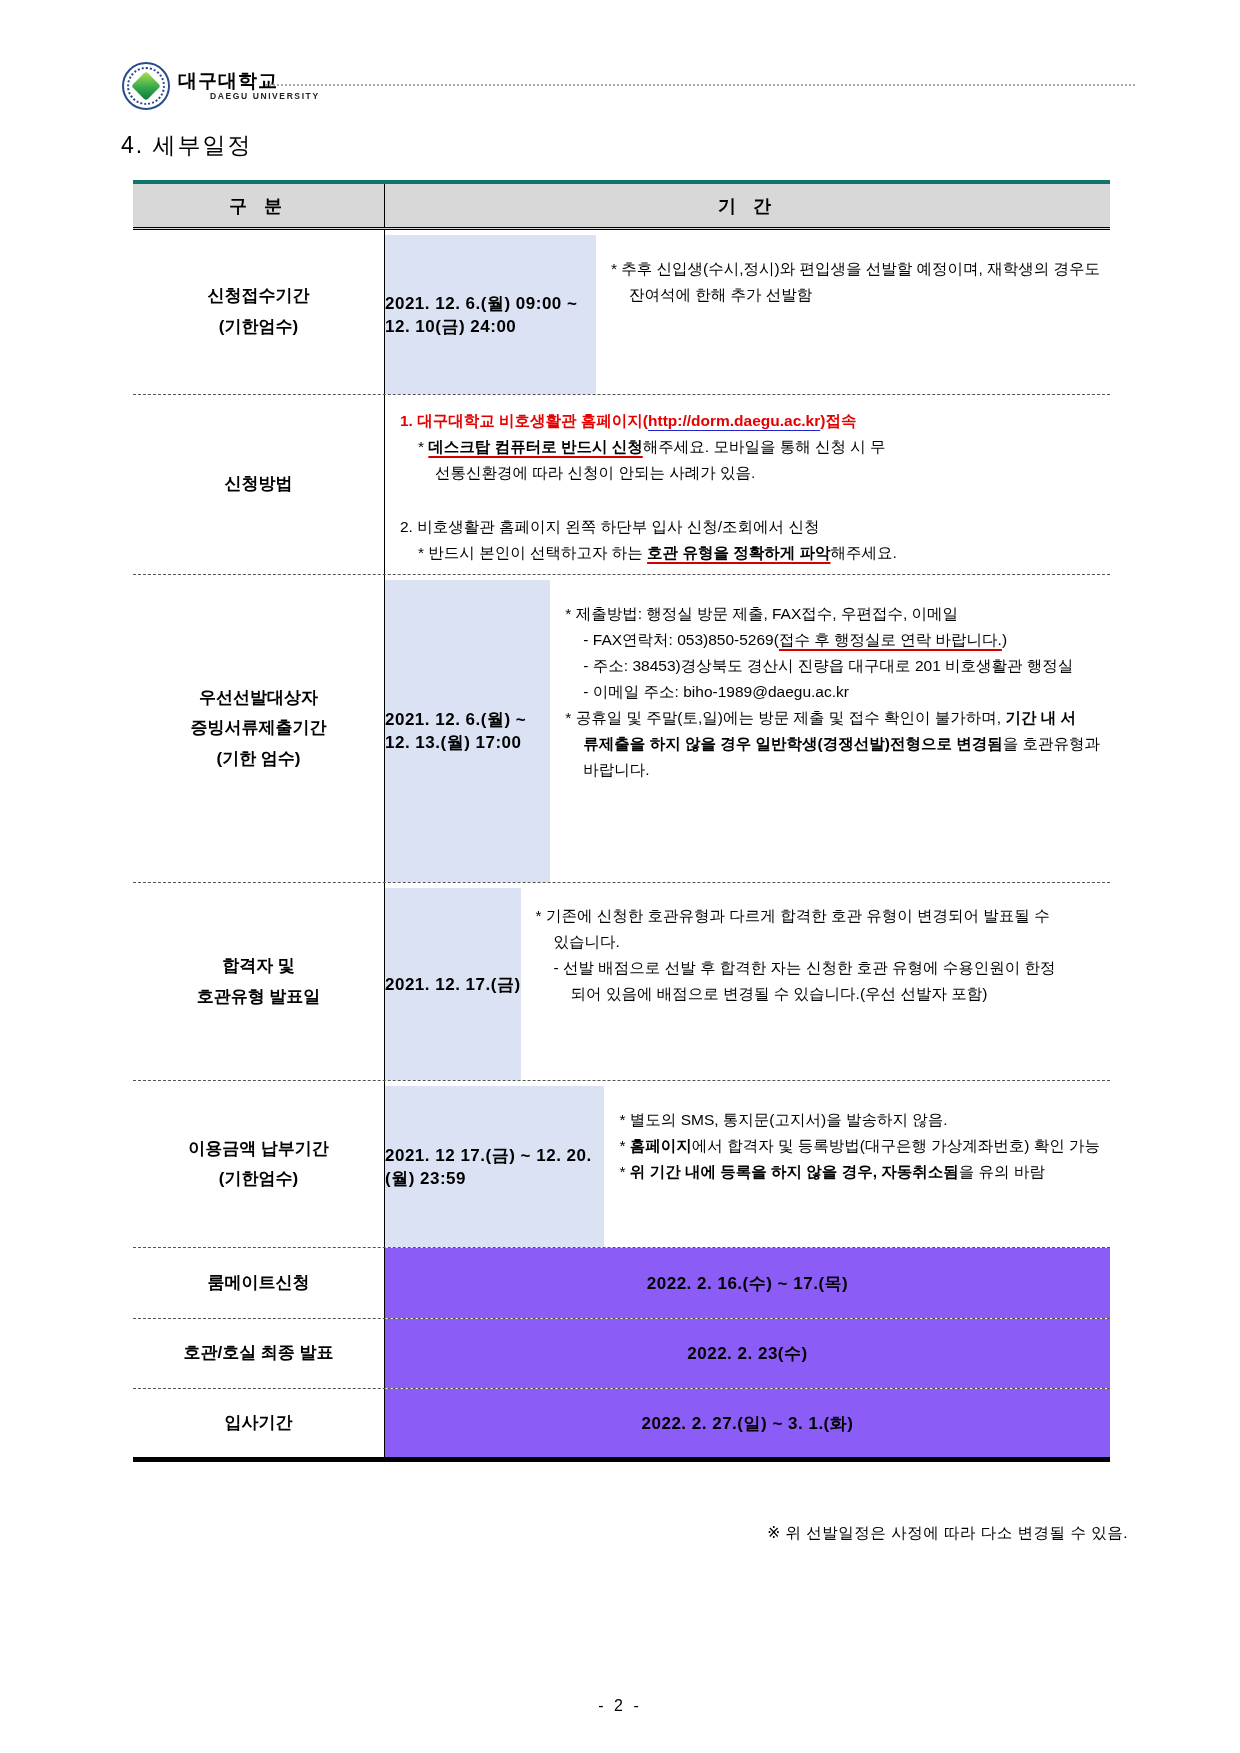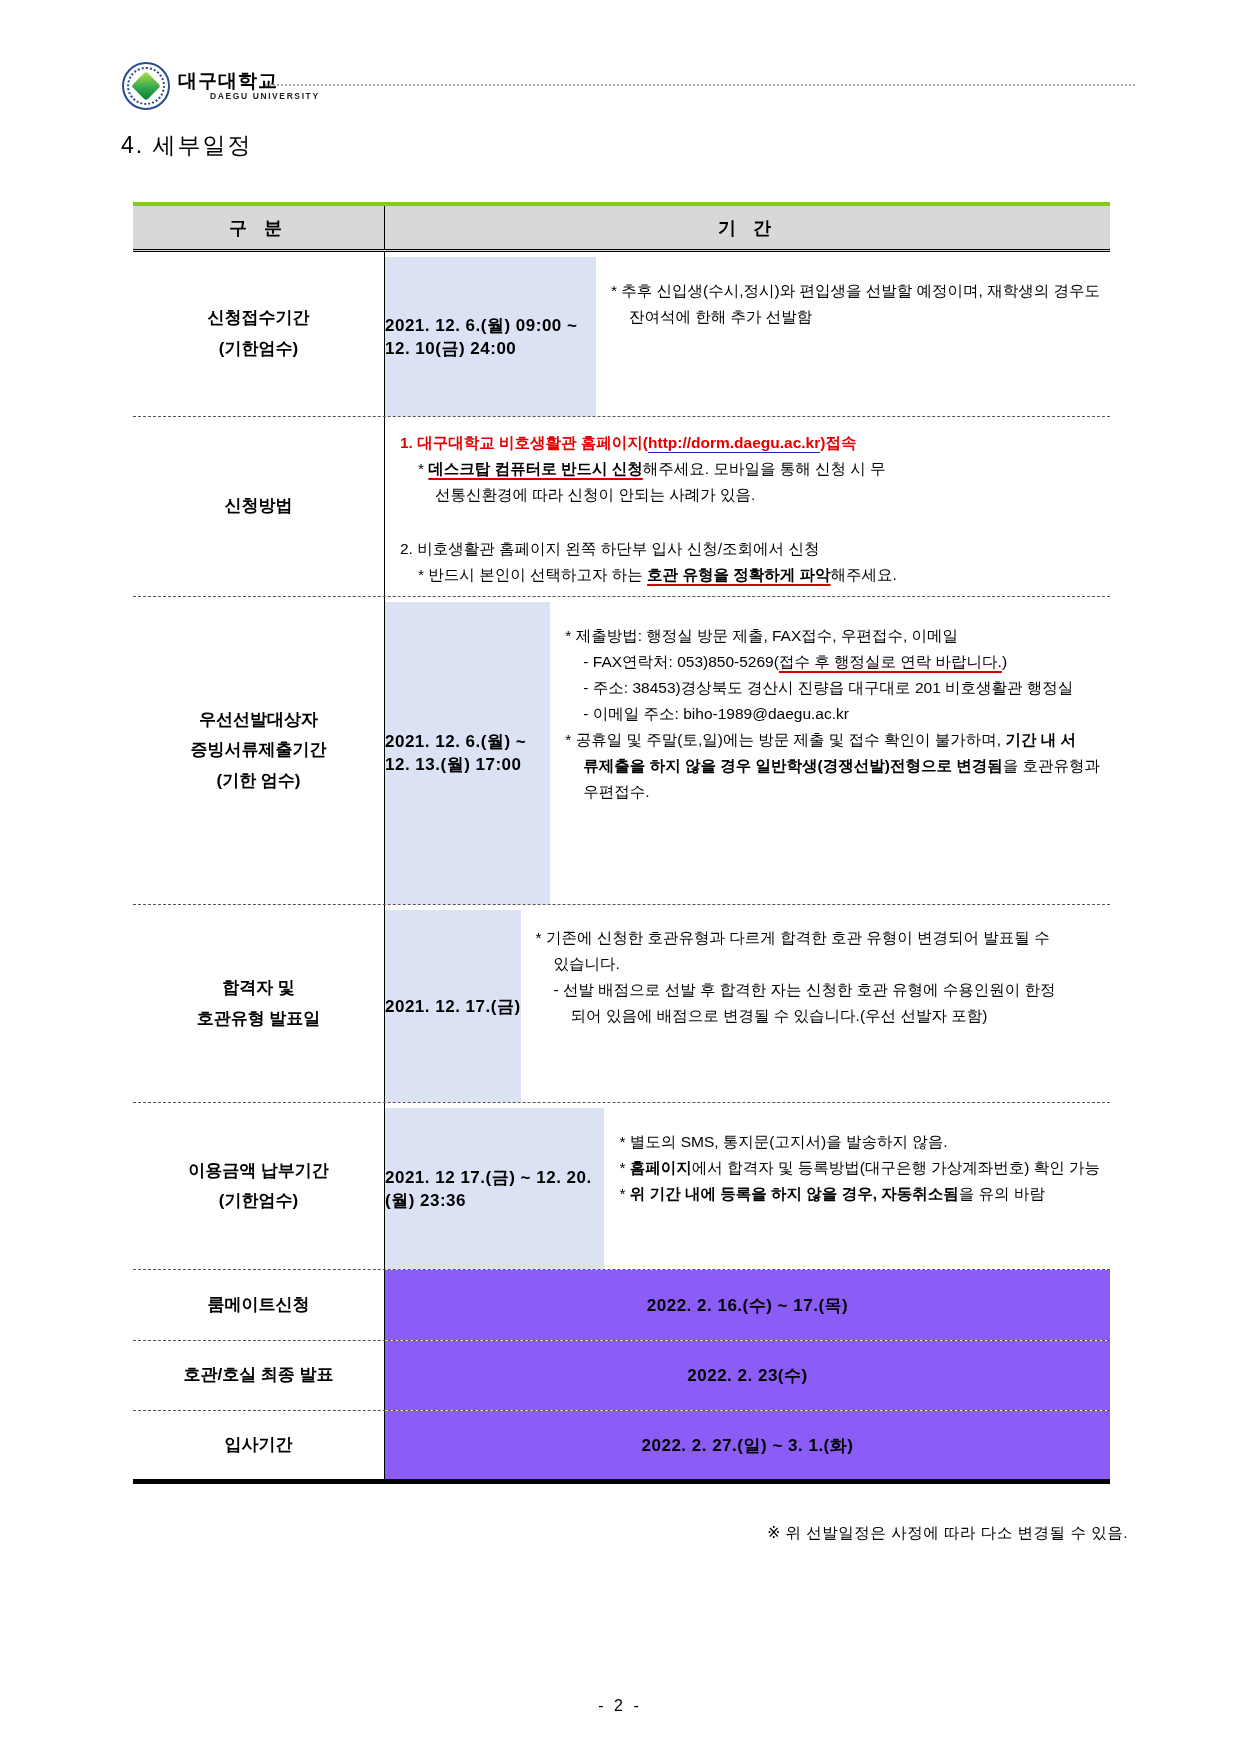--- a/index.html
+++ b/index.html
@@ -20,22 +20,22 @@
     border-radius:3px; }
   .logo-text { margin-left:8px; }
   .logo-ko { font-size:19px; font-weight:bold; letter-spacing:1px; line-height:1.05; }
   .logo-en { font-size:8.5px; font-weight:bold; letter-spacing:1.6px; color:#222;margin-left:32px; }
   .head-dotline { position:absolute; left:265px; top:84px; width:870px; border-top:2px dotted #a9a9a9; }
 
   
   .doc-title { position:absolute; left:121px; top:130px; font-size:23px; font-weight:normal; letter-spacing:2px; }
 
   
-  .sched-table { position:absolute; left:133px; top:202px; width:977px;
-    border-top:4px solid #84cc16; border-bottom:5px solid #000; }
+  .sched-table { position:absolute; left:133px; top:180px; width:977px;
+    border-top:4px solid #0f766e; border-bottom:5px solid #000; }
   .thead { display:flex; height:46px; background:#d8d8d8; border-bottom:3px double #000; }
   .th-cell { display:flex; align-items:center; justify-content:center;
     font-weight:bold; font-size:18px; letter-spacing:6px; }
   .th-cat { width:252px; border-right:1.5px solid #000; }
   .th-per { flex:1; }
 
   .trow { display:flex; }
   .trow + .trow { border-top:1px dashed #555; }
   .tlabel { width:252px; border-right:1.5px solid #000; display:flex; flex-direction:column;
     align-items:center; justify-content:center; font-weight:bold; font-size:17px; line-height:1.8;
@@ -126,21 +126,21 @@
         <div class="tcontent">
           <div class="band">2021. 12. 6.(월) ~ 12. 13.(월) 17:00</div>
           <div class="band-divider"></div>
           <div class="cblock" style="padding-top: 26px;">
             <div class="cline i0"><span>* 제출방법: 행정실 방문 제출, FAX접수, 우편접수, 이메일</span></div>
             <div class="cline i1"><span>- FAX연락처: 053)850-5269(</span><span class="snu">접수 후 행정실로 연락 바랍니다.</span><span>)</span></div>
             <div class="cline i1"><span>- 주소: 38453)경상북도 경산시 진량읍 대구대로 201 비호생활관 행정실</span></div>
             <div class="cline i1"><span>- 이메일 주소: </span><span>biho-1989@daegu.ac.kr</span></div>
             <div class="cline i0"><span>* 공휴일 및 주말(토,일)에는 방문 제출 및 접수 확인이 불가하며, </span><span class="sb">기간 내 서</span></div>
             <div class="cline i1"><span class="sb">류제출을 하지 않을 경우 일반학생(경쟁선발)전형으로 변경됨</span><span>을 호관유형과</span></div>
-            <div class="cline i1"><span>우편접수.</span></div>
+            <div class="cline i1"><span>바랍니다.</span></div>
           </div>
         </div>
       </div>
       <div class="trow" style="min-height: 198px;">
         <div class="tlabel">
           <div>합격자 및</div>
           <div>호관유형 발표일</div>
         </div>
         <div class="tcontent">
           <div class="band">2021. 12. 17.(금)</div>
@@ -152,21 +152,21 @@
             <div class="cline i2"><span>되어 있음에 배점으로 변경될 수 있습니다.(우선 선발자 포함)</span></div>
           </div>
         </div>
       </div>
       <div class="trow" style="min-height: 167px;">
         <div class="tlabel">
           <div>이용금액 납부기간</div>
           <div>(기한엄수)</div>
         </div>
         <div class="tcontent">
-          <div class="band">2021. 12 17.(금) ~ 12. 20.(월) 23:36</div>
+          <div class="band">2021. 12 17.(금) ~ 12. 20.(월) 23:59</div>
           <div class="cblock" style="padding-top: 26px;">
             <div class="cline i0"><span>* 별도의 SMS, 통지문(고지서)을 발송하지 않음.</span></div>
             <div class="cline i0"><span>* </span><span class="sb">홈페이지</span><span>에서 합격자 및 등록방법(대구은행 가상계좌번호) 확인 가능</span></div>
             <div class="cline i0"><span>* </span><span class="sb">위 기간 내에 등록을 하지 않을 경우, 자동취소됨</span><span>을 유의 바람</span></div>
           </div>
         </div>
       </div>
       <div class="trow" style="min-height: 71px;">
         <div class="tlabel">
           <div>룸메이트신청</div>

